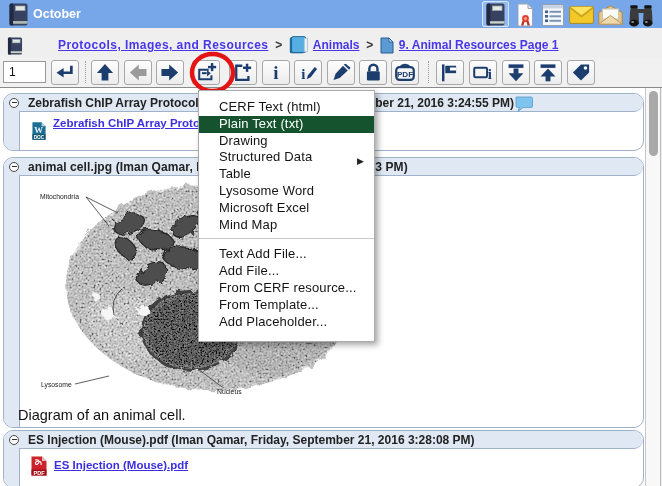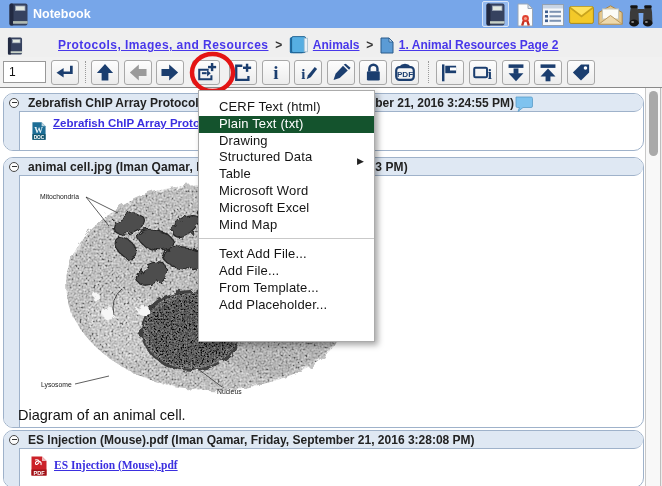--- a/index.html
+++ b/index.html
@@ -49,21 +49,21 @@
 </head>
 <body>
 <div class="abs" id="titlebar"></div>
 <div class="abs" style="left:9px;top:3px;"><svg width="19" height="23" viewBox="0 0 19 23">
       <rect x="0.5" y="0.5" width="18" height="22" rx="2" fill="#36425f"></rect>
       <rect x="0.5" y="0.5" width="4" height="22" rx="1.5" fill="#222a42"></rect>
       <rect x="6.5" y="3" width="9.5" height="4.5" fill="#e2e8e0" stroke="#9aa4b4" stroke-width="0.8"></rect>
       <rect x="4" y="18.2" width="14.5" height="2.4" fill="#c8d2c8"></rect>
       <rect x="4" y="18.8" width="14.5" height="0.6" fill="#8e9a90"></rect>
     </svg></div>
-<div class="abs" id="titletext">Notebook</div>
+<div class="abs" id="titletext">October</div>
 <div class="abs" style="left:482px;top:1px;width:27px;height:26px;background:rgba(255,255,255,0.22);border:1px solid #d7e5f8;border-radius:2px;box-sizing:border-box;"></div>
 <div class="abs" style="left:486px;top:3px;"><svg width="19" height="23" viewBox="0 0 19 23">
       <rect x="0.5" y="0.5" width="18" height="22" rx="2" fill="#36425f"></rect>
       <rect x="0.5" y="0.5" width="4" height="22" rx="1.5" fill="#222a42"></rect>
       <rect x="6.5" y="3" width="9.5" height="4.5" fill="#e2e8e0" stroke="#9aa4b4" stroke-width="0.8"></rect>
       <rect x="4" y="18.2" width="14.5" height="2.4" fill="#c8d2c8"></rect>
     </svg></div>
 <div class="abs" style="left:515px;top:3px;"><svg width="20" height="24" viewBox="0 0 20 24">
       <path d="M3 1 H13 L17.5 5.5 V23 H3 Z" fill="#fdfdfd" stroke="#9aa7b8"></path>
       <path d="M13 1 V5.5 H17.5 Z" fill="#dde5ee" stroke="#9aa7b8"></path>
@@ -125,21 +125,21 @@
       <rect x="0.8" y="1.2" width="13.5" height="16" rx="1.5" fill="#1f6fa8"></rect>
       <rect x="2.6" y="0.6" width="14" height="16" rx="1.5" fill="#56aee2" stroke="#1d5f90" stroke-width="0.9"></rect>
       <rect x="15.2" y="2.2" width="3.2" height="13.6" fill="#e8f1f8" stroke="#9ab6c8" stroke-width="0.7"></rect>
     </svg>
   <span class="crumblink">Animals</span>
     <span class="crumbsep">&nbsp;&nbsp;&gt;&nbsp;&nbsp;</span>
   <svg width="14" height="17" viewBox="0 0 14 17" style="margin-right:5px;">
       <path d="M1 1 H9 L13 5 V16 H1 Z" fill="#5b9bd5" stroke="#2a5a8a"></path>
       <path d="M9 1 V5 H13 Z" fill="#b8d4ee" stroke="#2a5a8a" stroke-width="0.8"></path>
     </svg>
-  <span class="crumblink">1. Animal Resources Page 2</span>
+  <span class="crumblink">9. Animal Resources Page 1</span>
 </div>
 
 <div class="abs" id="toolbar"></div>
 <div class="abs" id="pgnum">1</div>
 <div class="abs tbtn" style="left:51px;"><svg width="26" height="23" viewBox="0 0 17 17">
       <g fill="none" stroke="#1b3e6f" stroke-width="2">
         <path d="M13.2 3.5 v5.2 H6.5"></path>
       </g>
       <path d="M7.5 5.2 L7.5 12.2 L2.2 8.7 Z" fill="#1b3e6f"></path>
     </svg></div>
@@ -329,38 +329,39 @@
   <div class="pgutter"></div>
   <div class="ptoggle"></div>
   <div class="ptitle">ES Injection (Mouse).pdf (Iman Qamar, Friday, September 21, 2016 3:28:08 PM)</div>
   <div style="position:absolute;left:27px;top:25px;"><svg width="16" height="20" viewBox="0 0 16 20">
         <path d="M0.5 0.5 H11 L15.5 5 V19.5 H0.5 Z" fill="#cc2229"></path>
         <path d="M11 0.5 V5 H15.5 Z" fill="#eebcbc"></path>
         <path d="M4 4 C8 3 9.5 6 6.5 8 C4.5 9.5 3.5 7 5.5 5.5 C8 4 11 6 10 9" fill="none" stroke="#fff" stroke-width="1.1"></path>
         <rect x="0.5" y="13.5" width="15" height="6" fill="#a01218"></rect>
         <text x="8" y="18.5" text-anchor="middle" font-family="Liberation Sans,sans-serif" font-size="5.5" font-weight="bold" fill="#fff">PDF</text>
       </svg></div>
-  <div style="position:absolute;left:50px;top:28px;font-family:Liberation Serif, serif;" class="filelink">ES Injection (Mouse).pdf</div>
+  <div style="position:absolute;left:50px;top:28px;" class="filelink">ES Injection (Mouse).pdf</div>
 </div>
 
 <div class="abs" id="sbtrack"></div>
 <div class="abs" id="sbedge"></div>
 <div class="abs" id="sbthumb"></div>
 
 <svg class="abs" style="left:188px;top:50px;" width="50" height="46">
   <ellipse cx="24.5" cy="22.5" rx="20.5" ry="18.5" fill="none" stroke="#e41414" stroke-width="4.5"></ellipse>
 </svg>
 
 <div class="abs" id="menu">
   <div class="mi">CERF Text (html)</div>
   <div class="mi hl">Plain Text (txt)</div>
   <div class="mi">Drawing</div>
   <div class="mi">Structured Data<span class="marrow">▶</span></div>
   <div class="mi">Table</div>
-  <div class="mi">Microsoft Word</div>
+  <div class="mi">Lysosome Word</div>
   <div class="mi">Microsoft Excel</div>
   <div class="mi">Mind Map</div>
   <div class="msep"></div>
   <div class="mi">Text Add File...</div>
   <div class="mi">Add File...</div>
+  <div class="mi">From CERF resource...</div>
   <div class="mi">From Template...</div>
   <div class="mi">Add Placeholder...</div>
 </div>
 
 </body></html>

